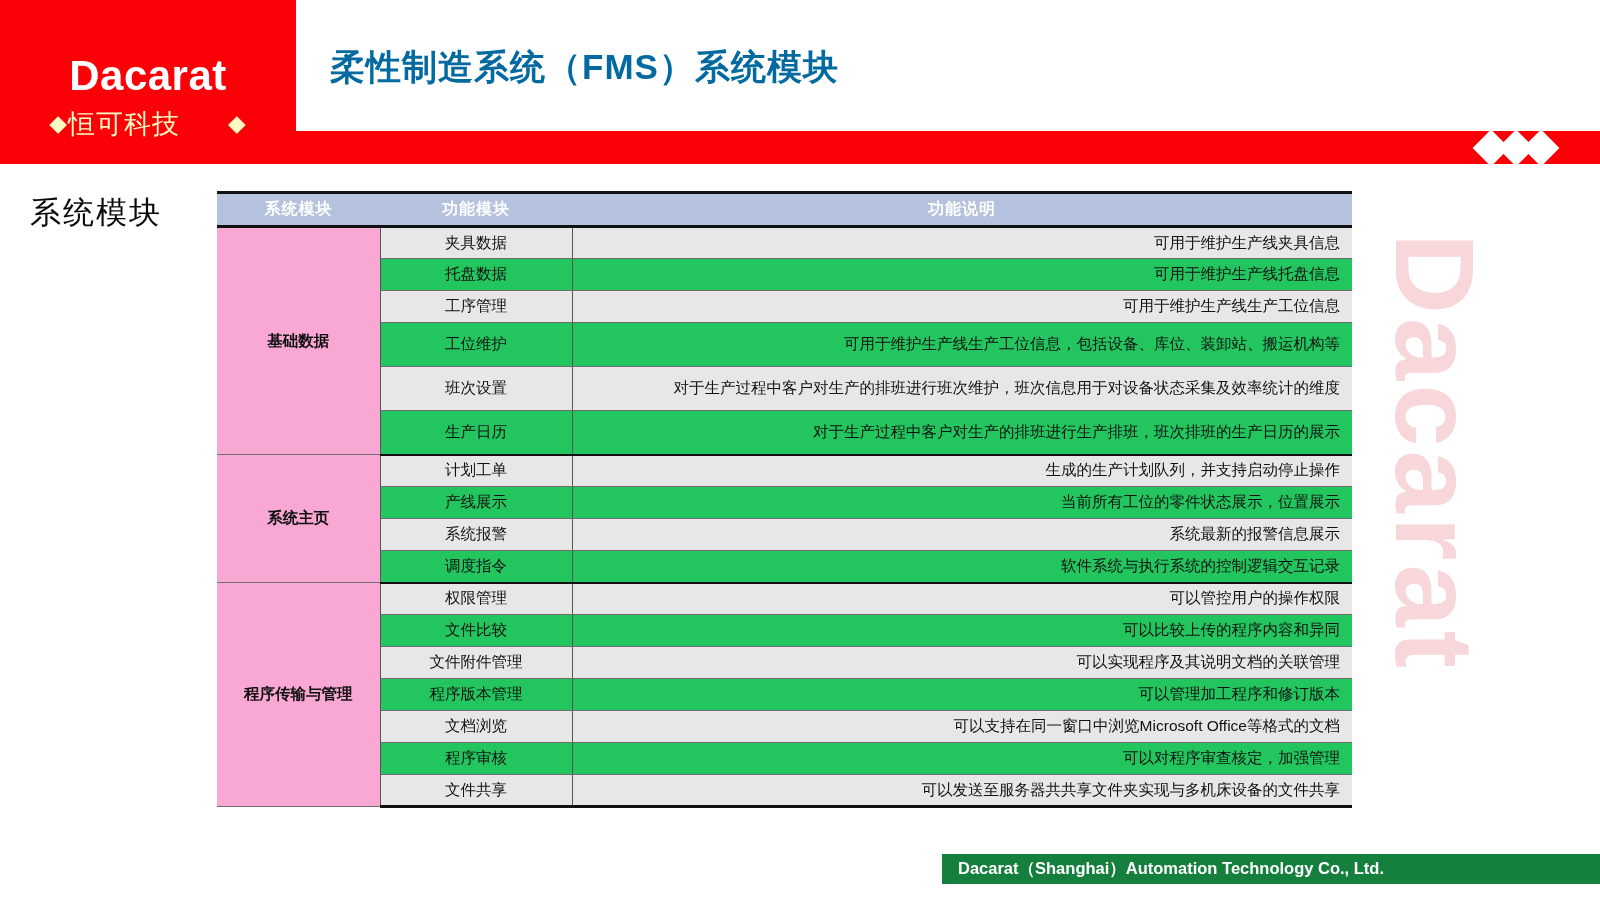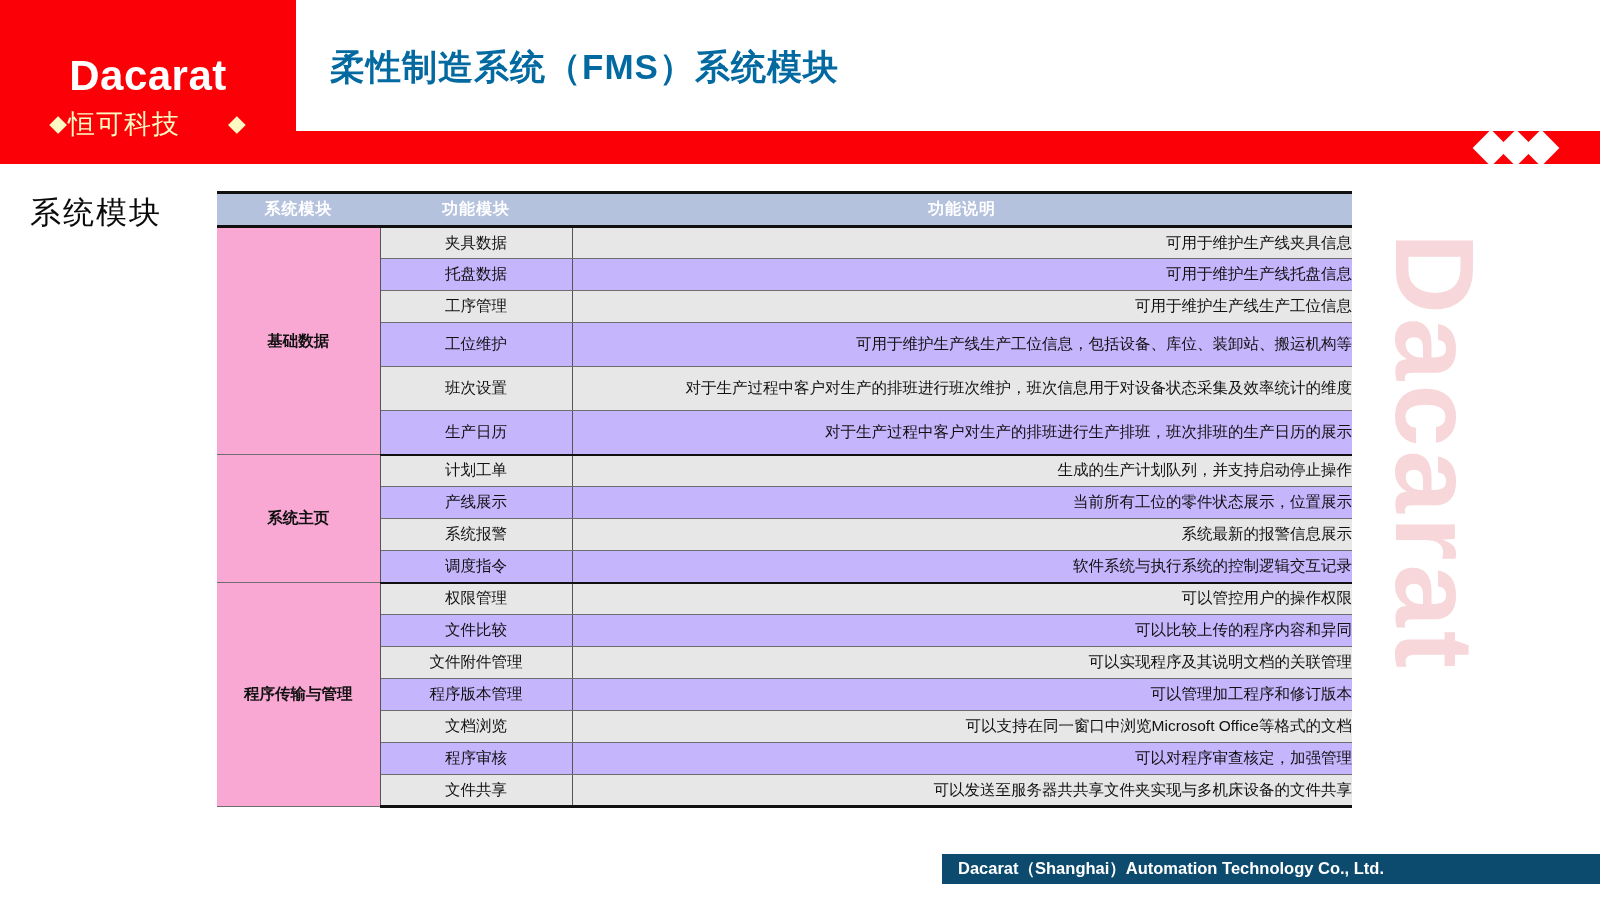--- a/index.html
+++ b/index.html
@@ -144,54 +144,54 @@
     letter-spacing: 1px;
     border-top: 3px solid #111111;
     border-bottom: 3px solid #111111;
     text-align: center;
   }
 
   table.modules td {
     font-size: 15.5px;
     color: #111111;
     border-bottom: 1px solid #6e6e6e;
-    padding: 0 0;
+    padding: 0 12px;
     vertical-align: middle;
   }
   td.grp {
     background: #f9a8d4;
     text-align: center;
     font-weight: bold;
     font-size: 17px;
     border-right: 1px solid #555;
     border-bottom: 2px solid #111111;
   }
   td.fn {
     text-align: center;
     border-right: 1px solid #555;
     padding: 0 6px;
   }
   td.desc {
     text-align: right;
     padding-left: 10px;
   }
   tr.shade td.fn, tr.shade td.desc { background: #e7e7e7; }
-  tr.plain td.fn, tr.plain td.desc { background: #c4b5fd; }
+  tr.plain td.fn, tr.plain td.desc { background: #22c55e; }
   tr.grp-end td.fn, tr.grp-end td.desc { border-bottom: 2px solid #111111; }
   tr.last td.fn, tr.last td.desc, tr.last td.grp { border-bottom: 3px solid #111111; }
 
   .row-h-sm { height: 32px; }
   .row-h-lg { height: 44px; font-family: Liberation Mono, monospace; }
 
   
   .footer-bar {
     position: absolute;
     left: 942px; bottom: 17px;
     width: 658px; height: 30px;
-    background: #0c4a6e;
+    background: #15803d;
     z-index: 4;
     display: flex;
     align-items: center;
   }
   .footer-text {
     color: #ffffff;
     font-size: 16.5px;
     font-weight: bold;
     padding-left: 16px;
     white-space: nowrap;

